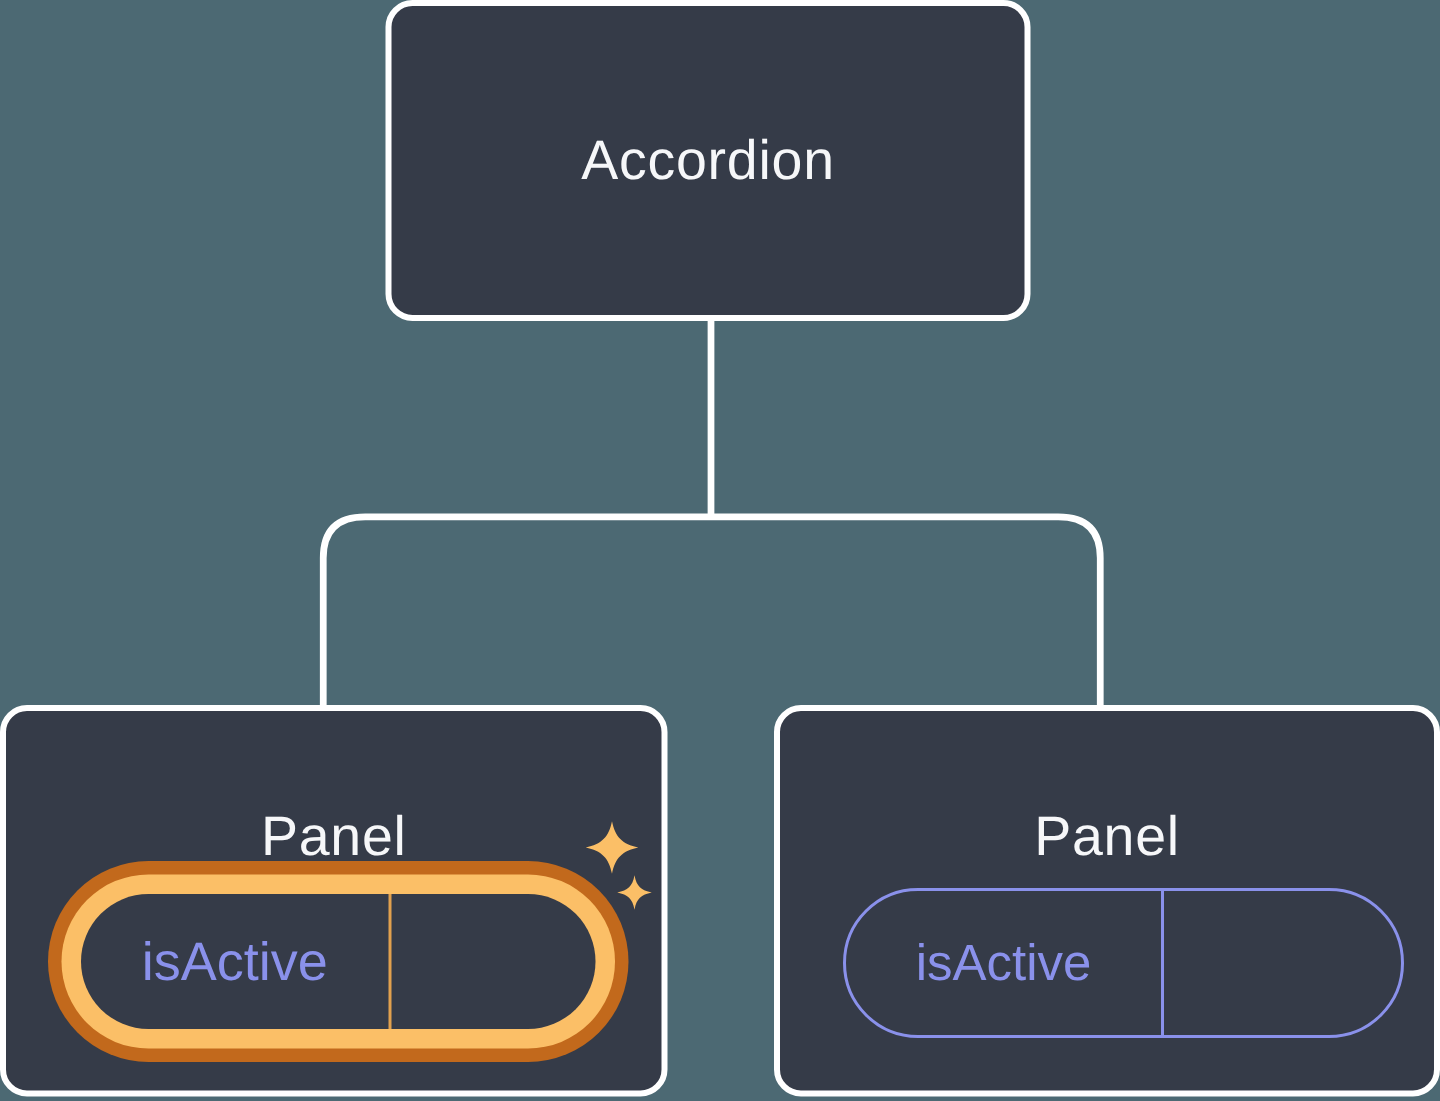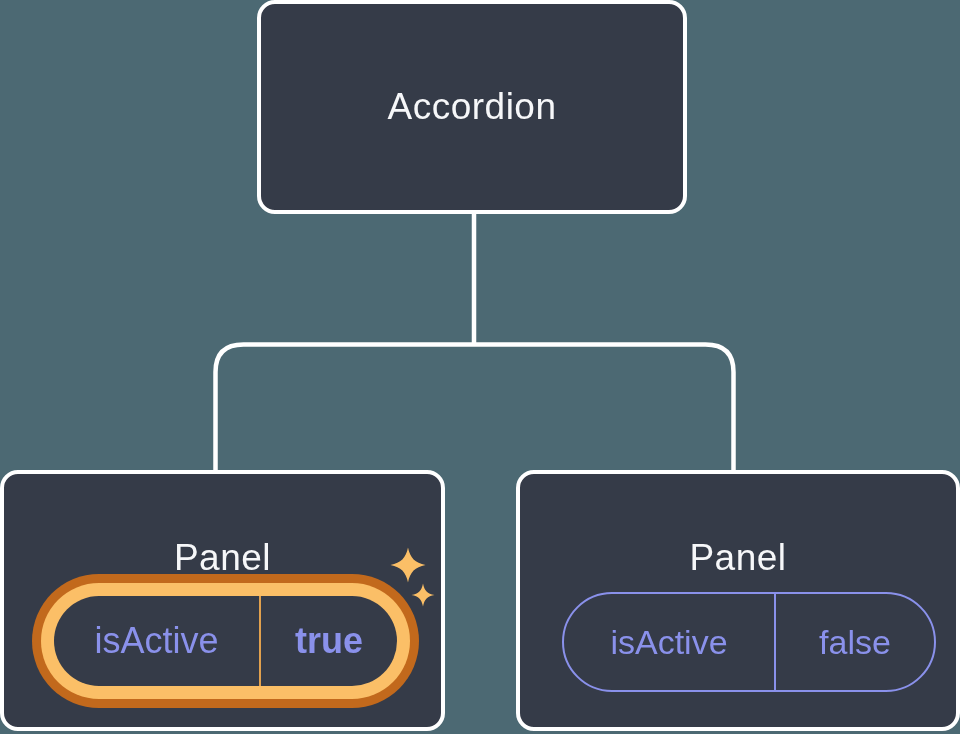--- a/index.html
+++ b/index.html
@@ -142,34 +142,32 @@
   </div>
 
   <div class="node panel-left">
     <div class="node-title">Panel</div>
 
     <div class="pill-ring-outer">
       <div class="pill-ring-inner">
         <div class="pill-core">
           <div class="cell cell-name">isActive</div>
           <div class="divider"></div>
-          <div class="cell cell-value">true</div>
         </div>
       </div>
     </div>
 
     <svg class="sparkles" viewBox="0 0 72 78" xmlns="http://www.w3.org/2000/svg">
       <path d="M 36 13.5 C 38.1 24 43 28.9 53.5 31 C 43 33.1 38.1 38 36 48.5 C 33.9 38 29 33.1 18.5 31 C 29 28.9 33.9 24 36 13.5 Z"></path>
       <path d="M 51 49.5 C 52.4 57 55.4 59.6 62.5 61 C 55.4 62.4 52.4 65 51 72.5 C 49.6 65 46.6 62.4 39.5 61 C 46.6 59.6 49.6 57 51 49.5 Z"></path>
     </svg>
   </div>
 
   <div class="node panel-right">
     <div class="node-title">Panel</div>
 
     <div class="pill-plain">
       <div class="cell cell-name">isActive</div>
       <div class="divider"></div>
-      <div class="cell cell-value">false</div>
     </div>
   </div>
 
 </div>
 
 </body></html>

